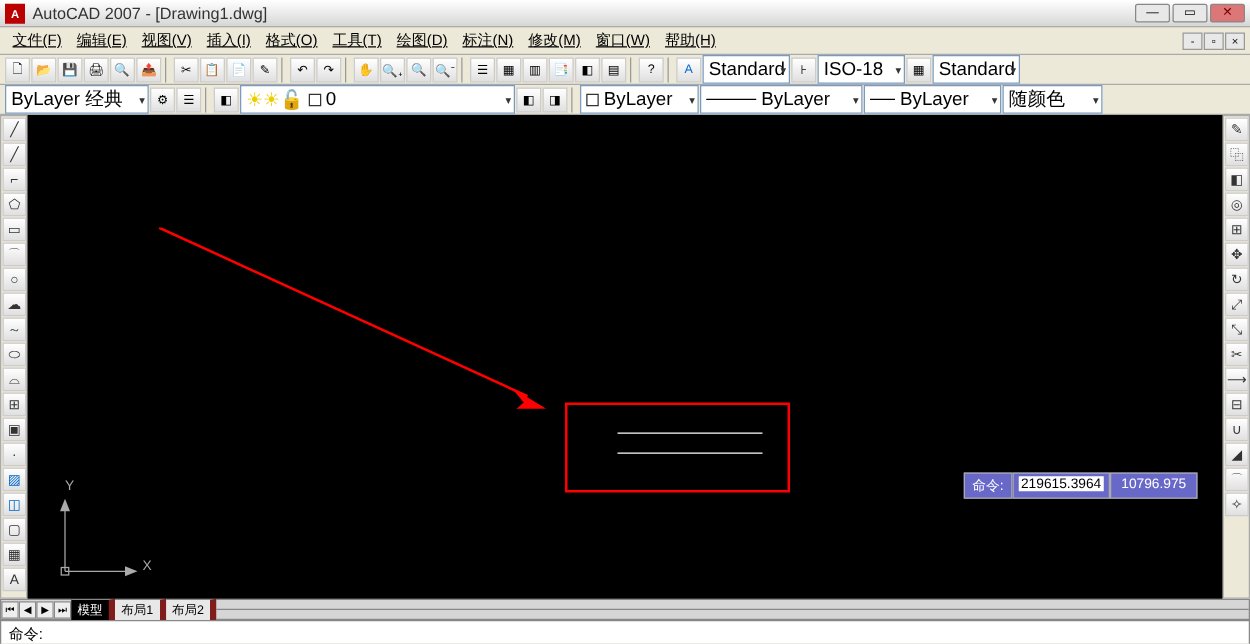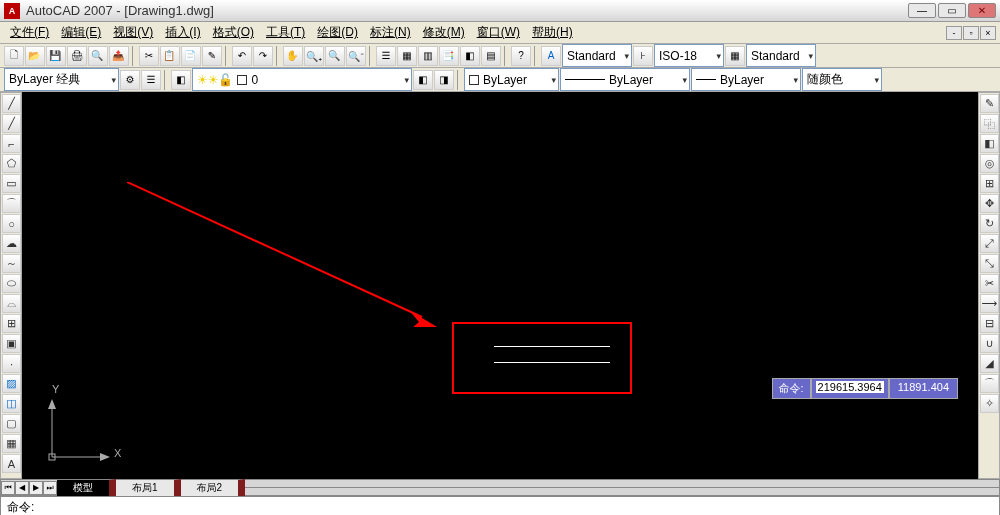--- a/index.html
+++ b/index.html
@@ -13,21 +13,21 @@
 .titlebar .wbtn.close { background: #d77; color: #700; }
 
 .menubar { height: 22px; background: #ece9d8; display: flex; align-items: center; padding: 0 4px; border-bottom: 1px solid #aaa; }
 .menubar .mitem { padding: 2px 6px; font-size: 12px; cursor: pointer; text-decoration: underline; }
 .menubar .doc-btns { margin-left: auto; display: flex; gap: 1px; }
 .menubar .doc-btns span { width: 16px; height: 14px; border: 1px solid #999; background: #e8e8e8; font-size: 9px; text-align: center; line-height: 12px; cursor: pointer; }
 
 .toolbar-row { height: 24px; background: #ece9d8; display: flex; align-items: center; padding: 1px 4px; border-bottom: 1px solid #aaa; gap: 1px; }
 .tbtn { width: 20px; height: 20px; border: 1px solid #ccc; background: linear-gradient(#fff,#e0e0e0); display: inline-flex; align-items: center; justify-content: center; font-size: 10px; cursor: pointer; }
 .tsep { width: 4px; height: 20px; border-left: 1px solid #999; margin: 0 2px; }
-.tcombo { height: 23px; border: 1px solid #7a9ac0; background: #fff; font-size: 12px; padding: 0 12px 0 4px; position: relative; display: inline-flex; align-items: center; }
+.tcombo { height: 23px; border: 1px solid #7a9ac0; background: #fff; font-size: 15px; padding: 0 12px 0 4px; position: relative; display: inline-flex; align-items: center; }
 .tcombo::after { content: "▾"; position: absolute; right: 2px; font-size: 9px; color: #333; }
 
 .central { display: flex; height: 387px; }
 .left-tools, .right-tools { width: 22px; background: #ece9d8; display: flex; flex-direction: column; gap: 1px; padding: 1px; border: 1px solid #aaa; }
 .side-btn { width: 19px; height: 19px; border: 1px solid #ccc; background: linear-gradient(#fff,#e0e0e0); display: flex; align-items: center; justify-content: center; font-size: 11px; cursor: pointer; color: #333; }
 
 .canvas-area { flex: 1; background: #000; position: relative; overflow: hidden; }
 .annot-arrow { position: absolute; top: 90px; left: 105px; width: 310px; height: 145px; }
 .red-box { position: absolute; top: 230px; left: 430px; width: 180px; height: 72px; border: 2px solid #ff0000; }
 .red-box .ln { position: absolute; left: 40px; right: 20px; height: 1px; background: #fff; }
@@ -40,21 +40,21 @@
 
 .dyn-input { position: absolute; bottom: 80px; right: 20px; display: flex; gap: 0; font-size: 11px; }
 .dyn-input .lbl { background: #6868c8; color: #fff; border: 1px solid #aaa; padding: 2px 6px; }
 .dyn-input .val1 { background: #6868c8; border: 1px solid #aaa; padding: 2px 4px; }
 .dyn-input .val1 span { background: #fff; color: #000; padding: 0 2px; }
 .dyn-input .val2 { background: #6868c8; color: #fff; border: 1px solid #aaa; padding: 2px 8px; }
 
 .tabs-row { height: 17px; background: #d6d6d6; border: 1px solid #888; display: flex; align-items: center; font-size: 11px; }
 .tabs-row .nav { display: flex; }
 .tabs-row .nav span { width: 14px; height: 14px; border: 1px solid #888; background: #eee; text-align: center; font-size: 8px; line-height: 12px; cursor: pointer; }
-.tabs-row .tab { padding: 1px 16px; border-right: 7px solid #7f1d1d; border-top: 1px solid #888; background: #e8e8e8; cursor: pointer; font-size: 10px; }
+.tabs-row .tab { padding: 1px 5px; border-right: 5px solid #7f1d1d; border-top: 1px solid #888; background: #e8e8e8; cursor: pointer; font-size: 10px; }
 .tabs-row .tab.active { background: #000; color: #fff; }
 .tabs-row .spacer { flex: 1; border-top: 1px solid #888; }
 
 .cmdline { height: 42px; background: #fff; border: 1px solid #888; font-size: 12px; padding: 2px 6px; }
 .cmdline .row { height: 14px; }
 
 svg { display: block; }
 </style>
 </head>
 <body>
@@ -196,21 +196,21 @@
         <polygon points="10,2 6,12 14,12" fill="#aaa"></polygon>
         <line x1="10" y1="60" x2="62" y2="60" stroke="#aaa" stroke-width="1"></line>
         <polygon points="68,60 58,56 58,64" fill="#aaa"></polygon>
         <rect x="7" y="57" width="6" height="6" fill="none" stroke="#aaa"></rect>
       </svg>
       <span class="ucs-x">X</span>
     </div>
     <div class="dyn-input">
       <span class="lbl">命令:</span>
       <span class="val1"><span>219615.3964</span></span>
-      <span class="val2">11891.404</span>
+      <span class="val2">10796.975</span>
     </div>
   </div>
 
   <div class="right-tools">
     <span class="side-btn">✎</span>
     <span class="side-btn">⿻</span>
     <span class="side-btn">◧</span>
     <span class="side-btn">◎</span>
     <span class="side-btn">⊞</span>
     <span class="side-btn">✥</span>

